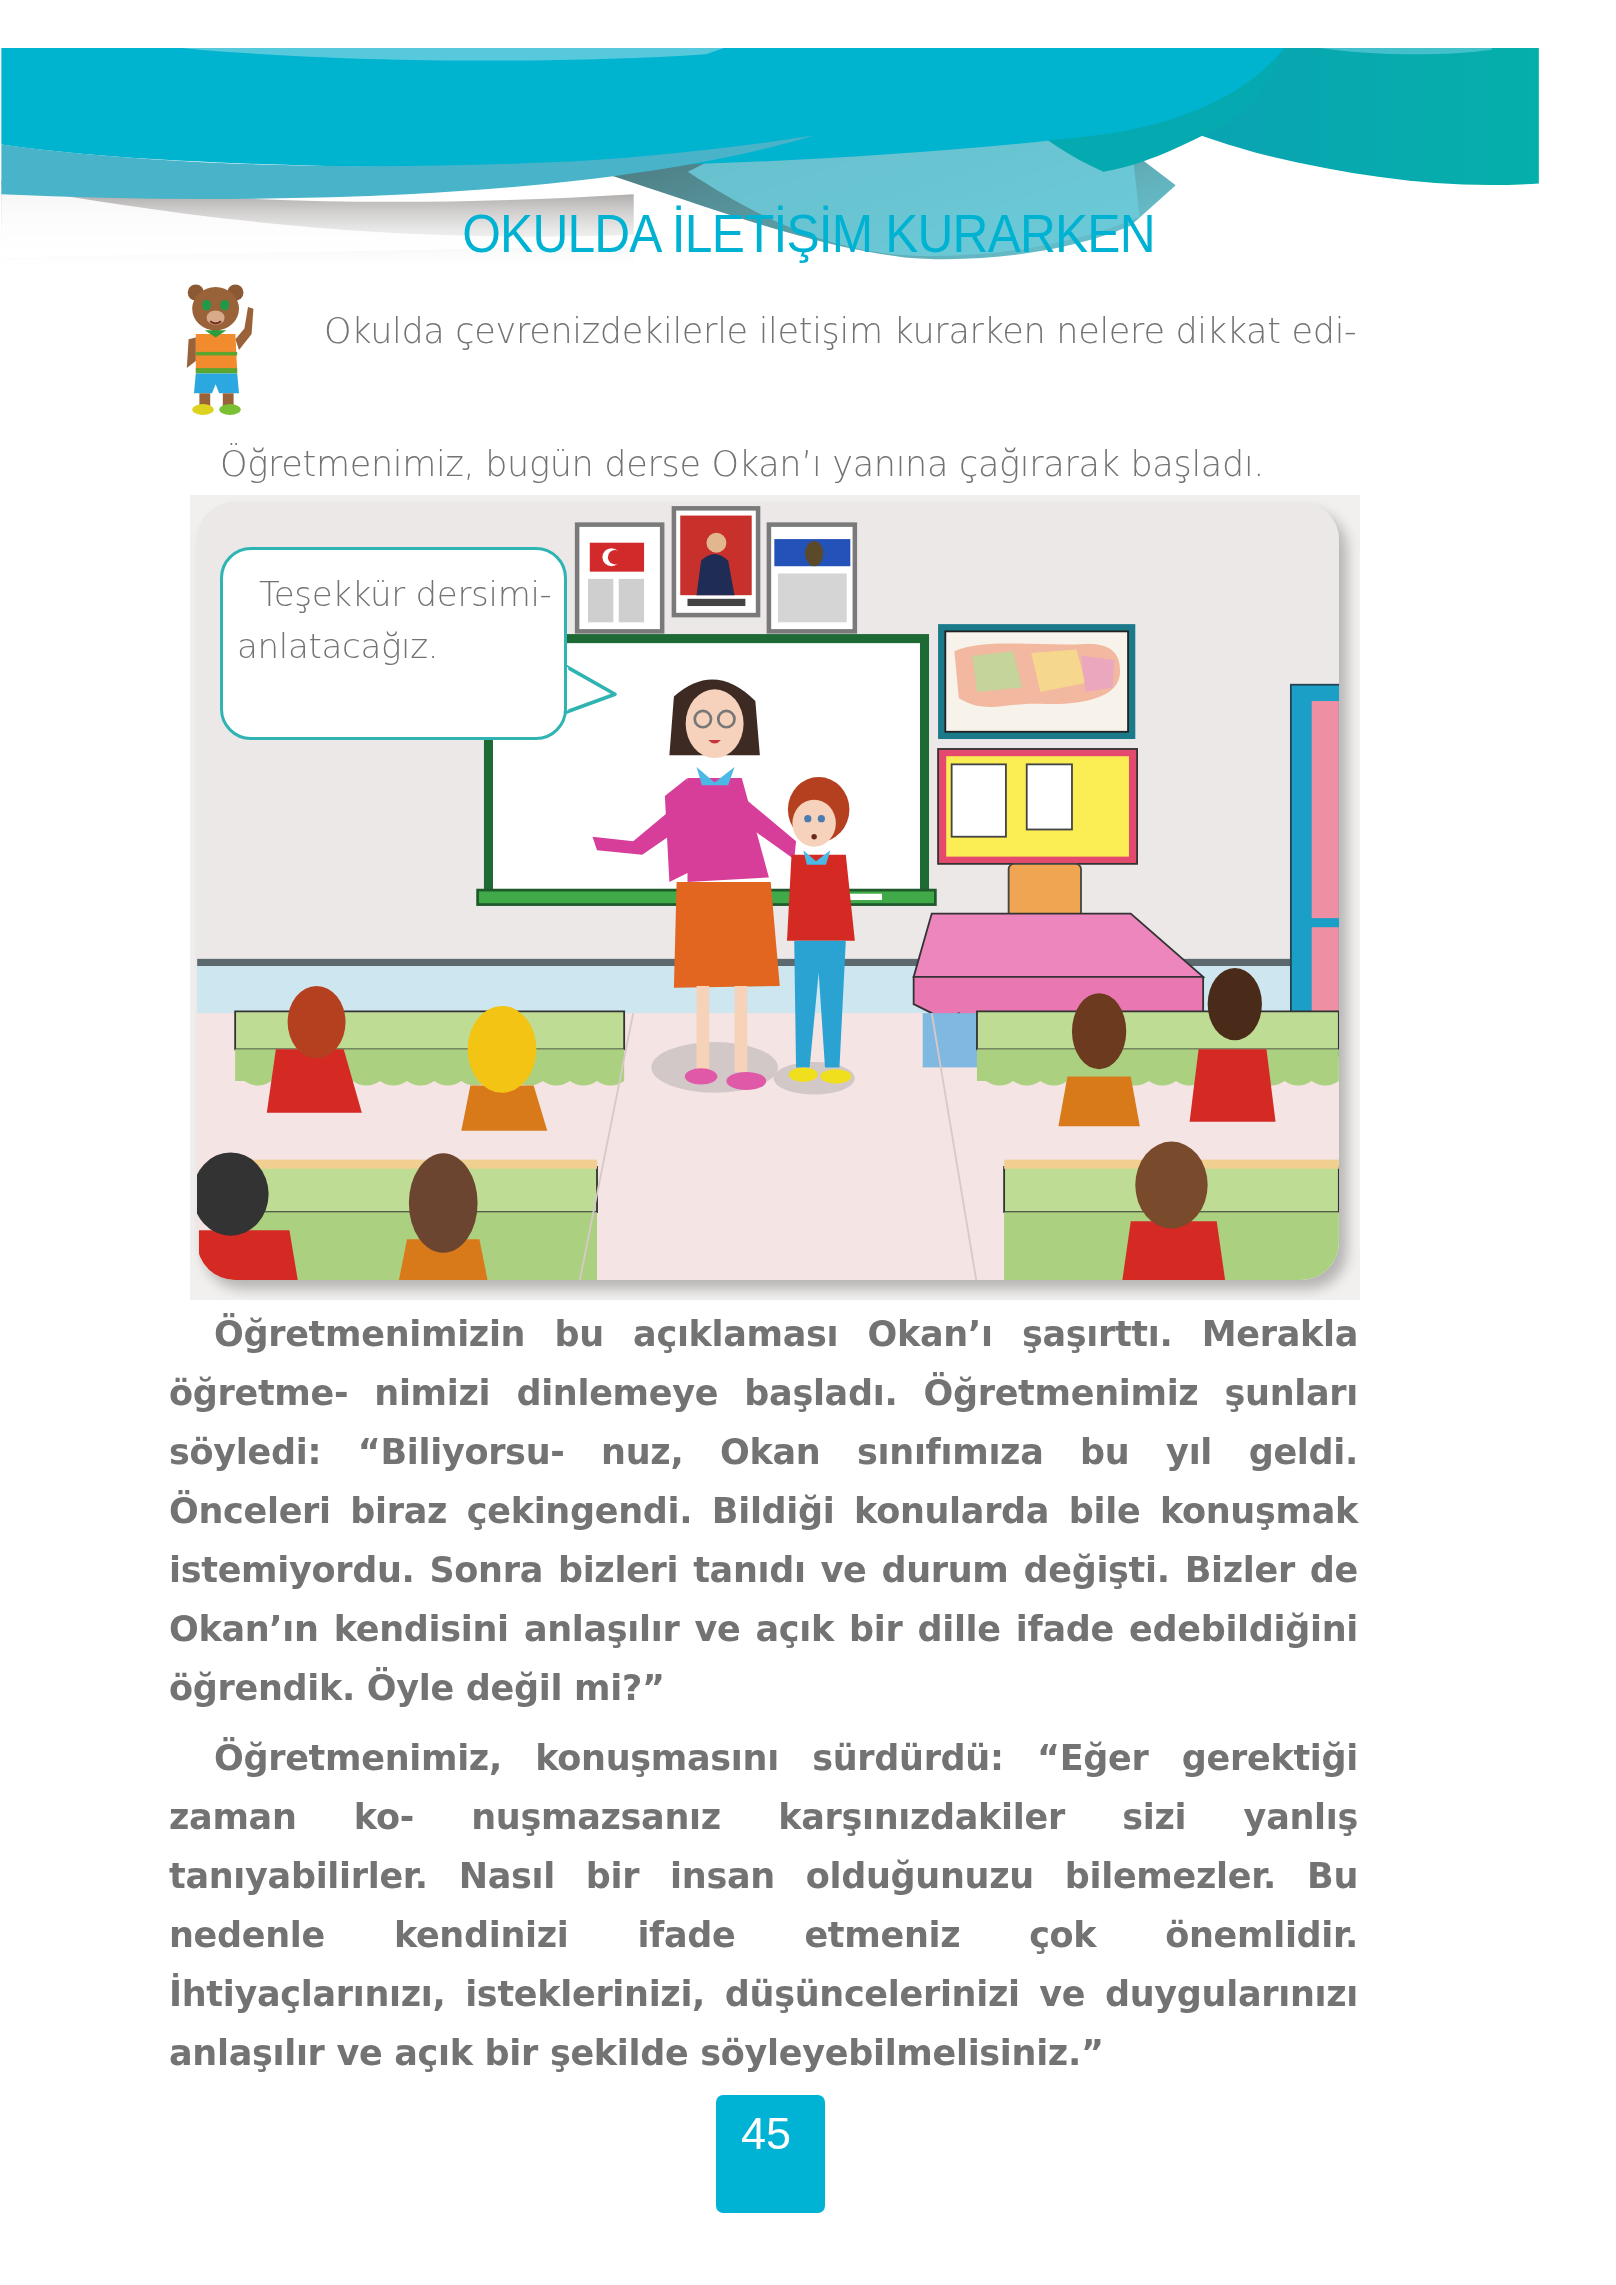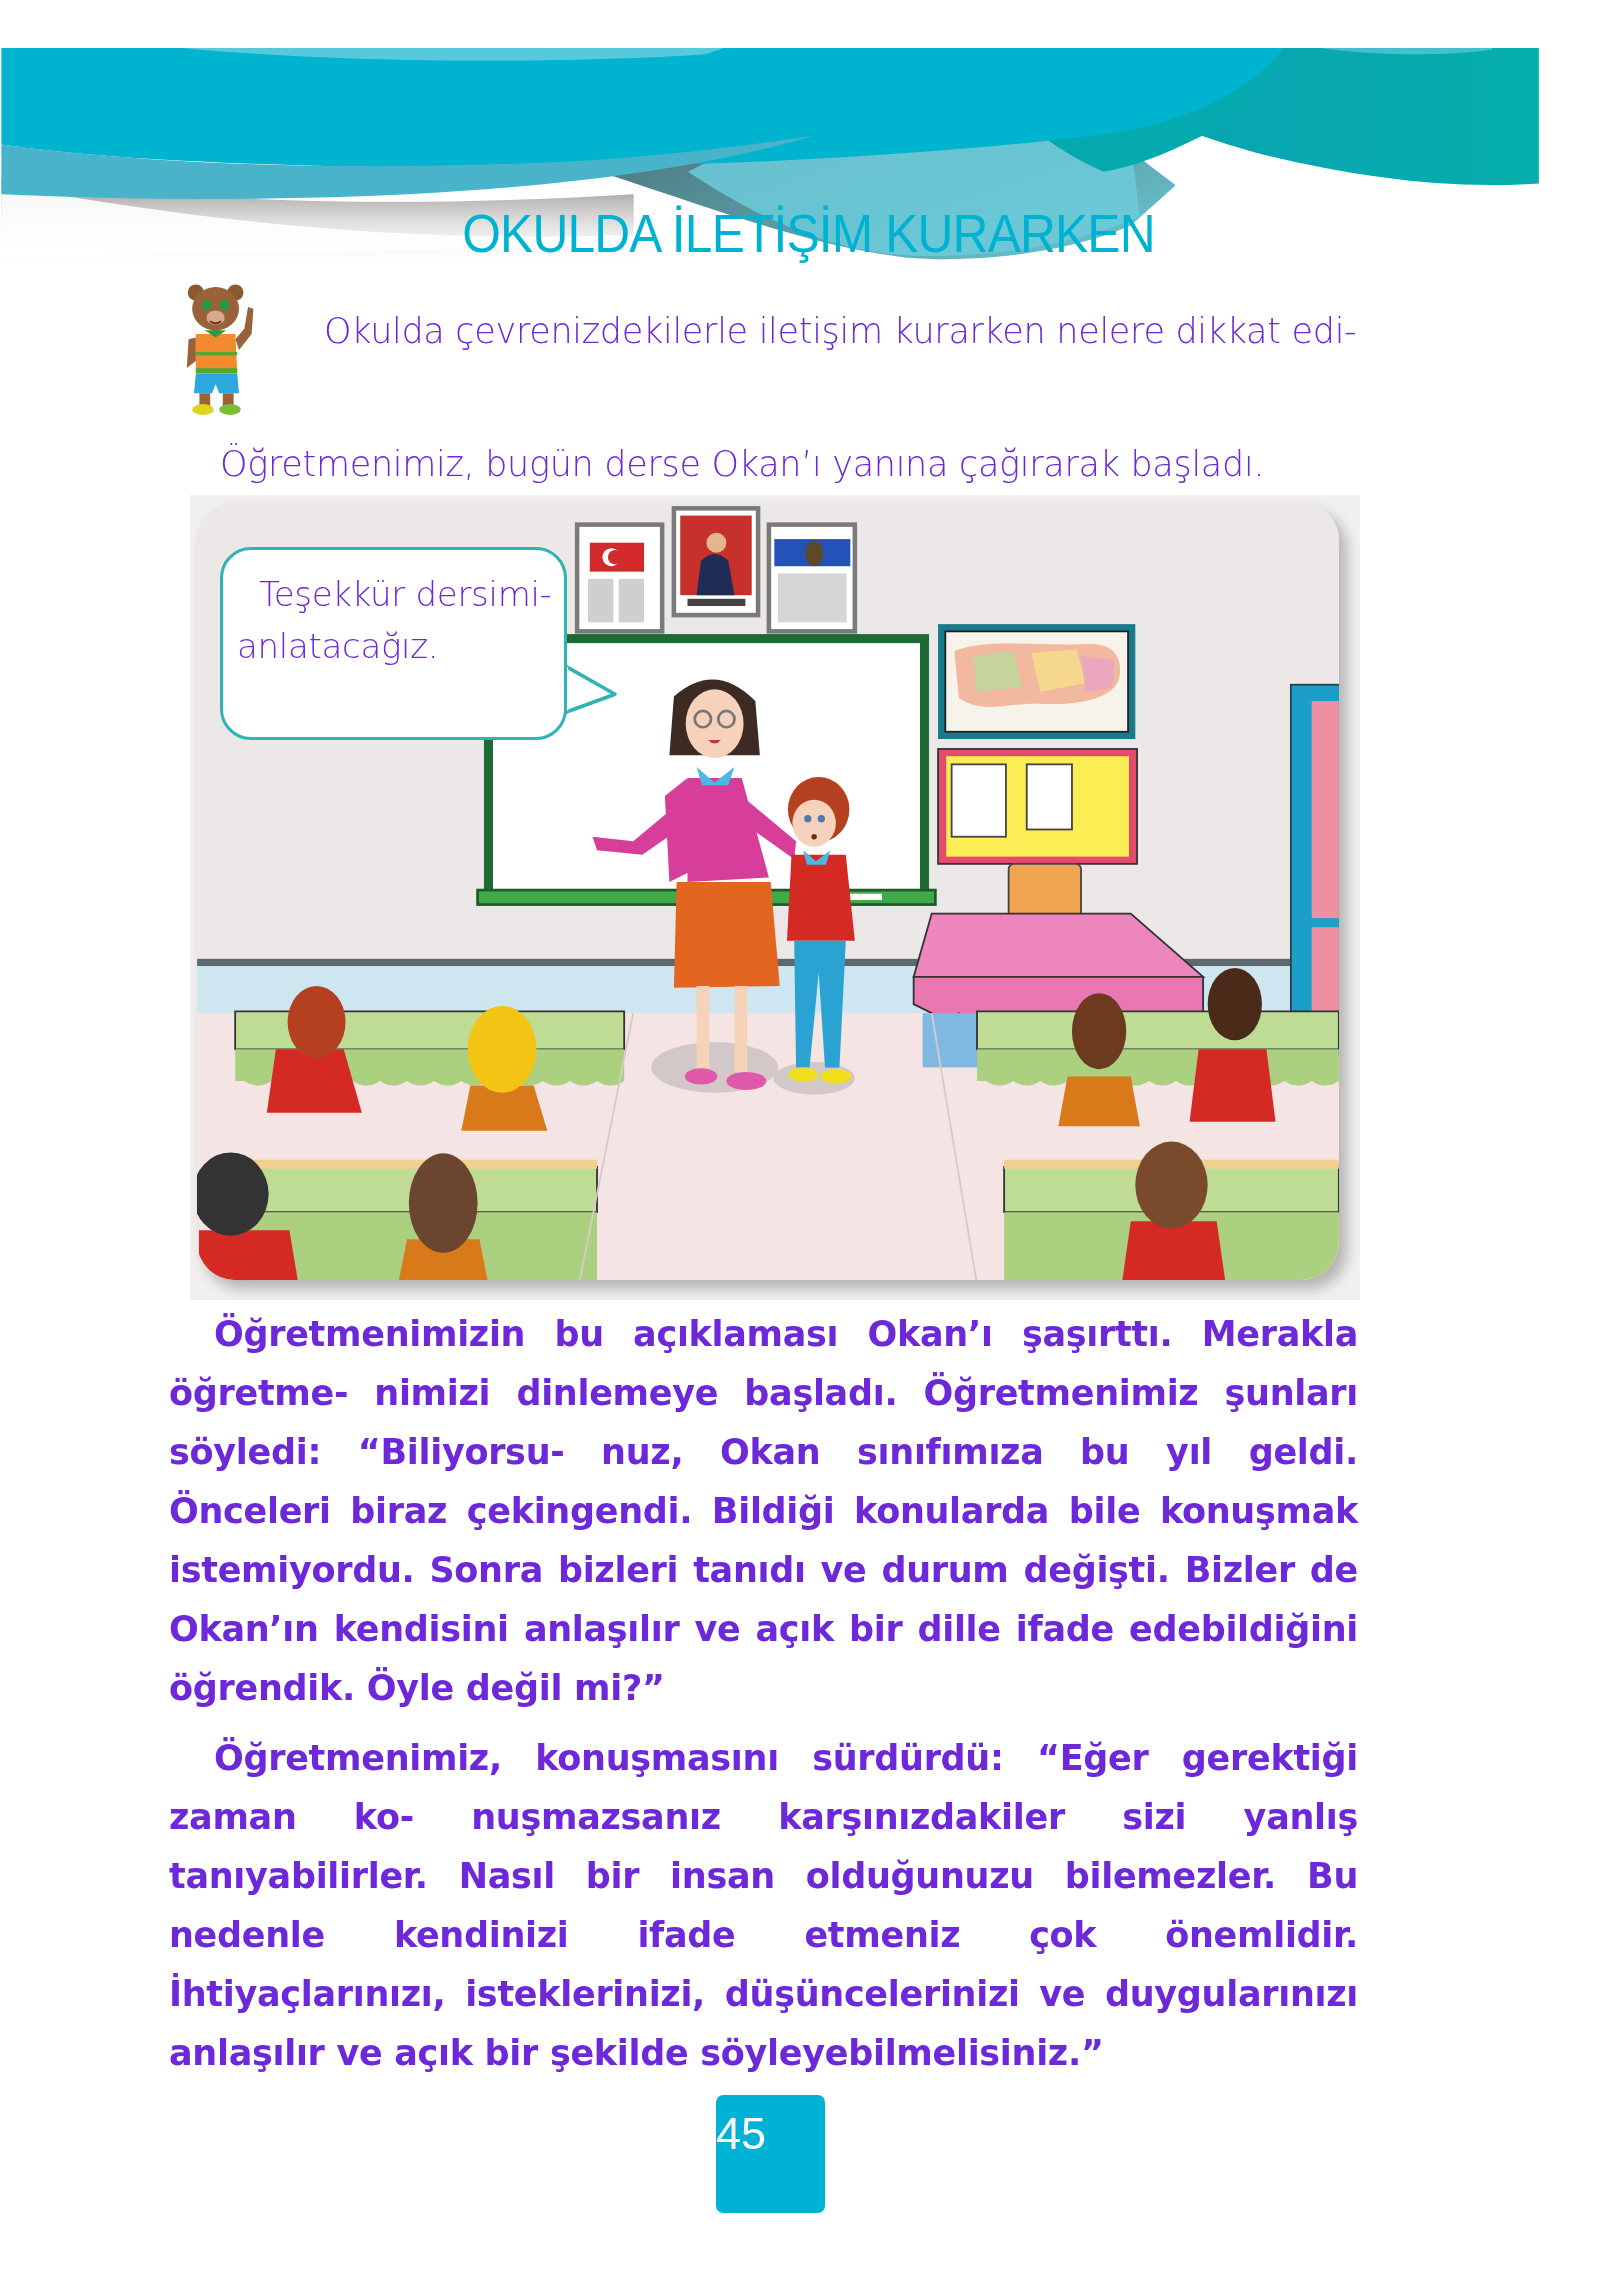--- a/index.html
+++ b/index.html
@@ -4,37 +4,37 @@
 <style>
   html, body { margin:0; padding:0; background:#ffffff; }
   body { width:1617px; height:2285px; position:relative; overflow:hidden;
          font-family:"DejaVu Sans", sans-serif; color:#2b2b2b; }
   .abs { position:absolute; }
   #header-wave { left:0; top:0; width:1617px; height:271px; }
   #title { left:0; width:1617px; top:203px; text-align:center;
            font-family:"Liberation Sans", sans-serif; font-size:54px; line-height:60px;
            letter-spacing:-0.9px; font-weight:normal; transform:scaleX(0.92); transform-origin:center; }
   .text { font-family:"DejaVu Sans", sans-serif; font-weight:300; font-size:35px;
-          color:#6d28d9; letter-spacing:-0.3px; }
+          color:#737373; letter-spacing:-0.3px; }
   #intro { left:279px; top:299px; width:1086px; line-height:65px; text-align:justify; }
   #intro .first { text-indent:45px; }
   #lead { left:220px; top:437px; width:1149px; line-height:54px; white-space:nowrap; }
   #illustration-frame { left:190px; top:495px; width:1170px; height:805px; background:#f1f0ef; }
   #illustration { left:197px; top:502px; width:1142px; height:778px; border-radius:38px; overflow:hidden;
                   box-shadow: 7.2px 9px 12.7px rgba(0,0,0,0.25); background:#eae7e6; }
   #bubble { left:220px; top:547px; width:347px; height:193px; background:#fff;
             border:3.6px solid #2fb3b3; border-radius:31px; box-sizing:border-box; }
   #bubble-text { left:237px; top:568px; width:321px; font-size:34px; line-height:52px;
                  text-align:justify; text-align-last:left; }
   #bubble-text .l1 { text-indent:22px; }
   #body { left:169px; top:1305px; width:1189px;font-weight:bold; }
   .para { line-height:59px; text-align:justify; text-indent:45px; margin:0; }
   .para + .para { margin-top:11px; }
   #page-num { left:716px; top:2095px; width:109px; height:118px; border-radius:7.2px; }
-  #page-num-text { left:716px; top:2108px; width:100px; text-align:left; color:#ffffff;
+  #page-num-text { left:716px; top:2108px; width:100px; text-align:center; color:#ffffff;
                    font-family:"Liberation Sans", sans-serif; font-size:45px; line-height:51px; font-weight:300; }
 </style>
 </head>
 <body>
 
 <svg id="header-wave" class="abs" viewBox="0 0 1787 300" xmlns="http://www.w3.org/2000/svg">
   <defs>
     <linearGradient id="shadowG" x1="0" y1="0" x2="0" y2="1">
       <stop offset="0" stop-color="#6e6a68" stop-opacity="0.75"></stop>
       <stop offset="1" stop-color="#ffffff" stop-opacity="0"></stop>

